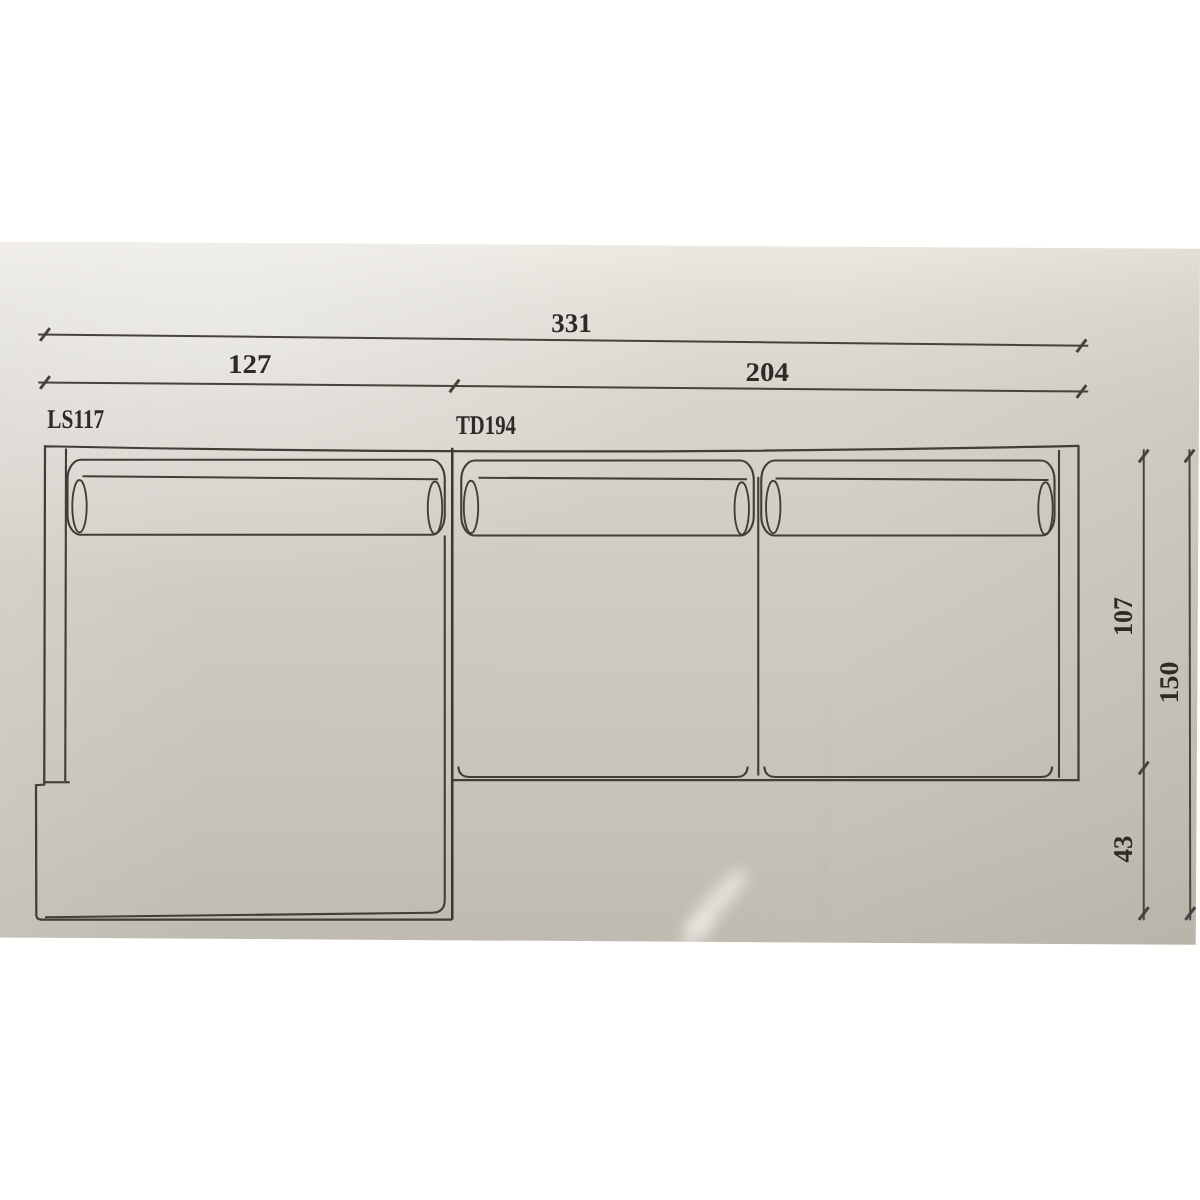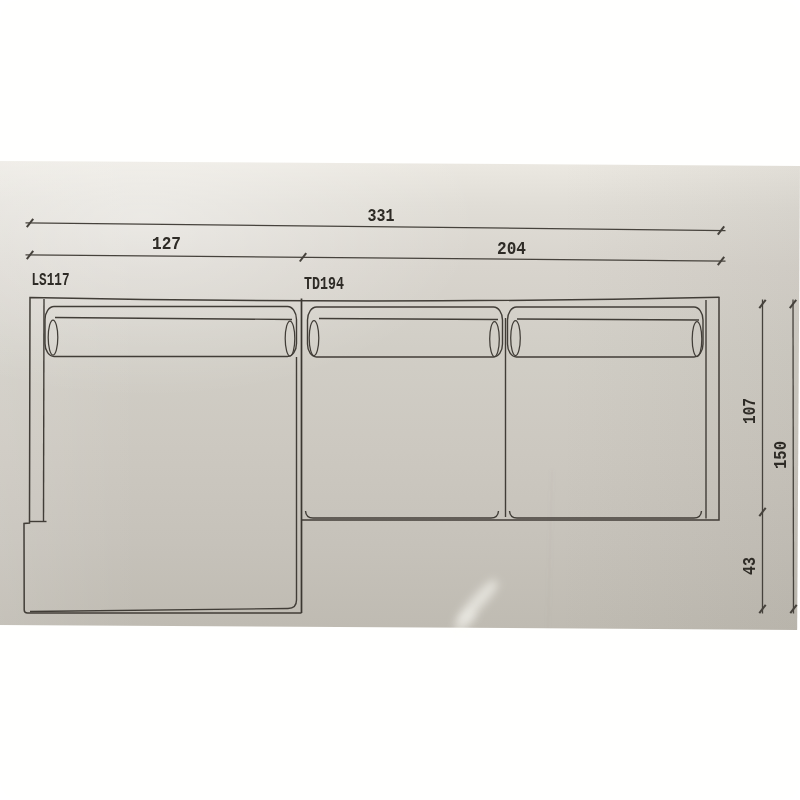--- a/index.html
+++ b/index.html
@@ -1,16 +1,16 @@
 <!DOCTYPE html>
 <html><head>
 <meta charset="utf-8">
 <style>
 html,body{margin:0;padding:0;background:#ffffff;}
-.page{position:relative;width:800px;height:800px;background:#fffffe;overflow:hidden;font-family:Liberation Mono, monospace;border-radius:20px;}
+.page{position:relative;width:800px;height:800px;background:#fffffe;overflow:hidden;font-family:Liberation Serif, serif;border-radius:20px;}
 .photo{position:absolute;left:0;top:161px;width:800px;height:464px;transform:rotate(0.35deg);transform-origin:0 0;
 background:linear-gradient(180deg,#ebe8e1 0%,#e0ddd6 9%,#d8d4cd 22%,#d1cec6 40%,#ccc8c0 62%,#c6c2ba 82%,#bfbbb2 100%);}
 .photo-shade{position:absolute;left:0;top:161px;width:800px;height:464px;transform:rotate(0.35deg);transform-origin:0 0;
 background:
 radial-gradient(ellipse 560px 300px at 18% 12%, rgba(255,255,254,0.40), rgba(255,255,254,0) 60%),
 linear-gradient(90deg, rgba(255,255,255,0.10) 0%, rgba(255,255,255,0) 18%, rgba(95,90,80,0.0) 70%, rgba(95,90,80,0.07) 100%);}
 .glare{position:absolute;background:rgba(255,255,250,0.55);border-radius:40%;filter:blur(4.5px);transform:rotate(-48deg);}
 .g1{left:448px;top:596px;width:58px;height:13px;}
 .g2{left:450px;top:617px;width:30px;height:11px;opacity:0.7;}
 .crease{position:absolute;left:549px;top:470px;width:2px;height:158px;background:rgba(110,104,94,0.05);filter:blur(1.5px);transform:rotate(1.5deg);}

